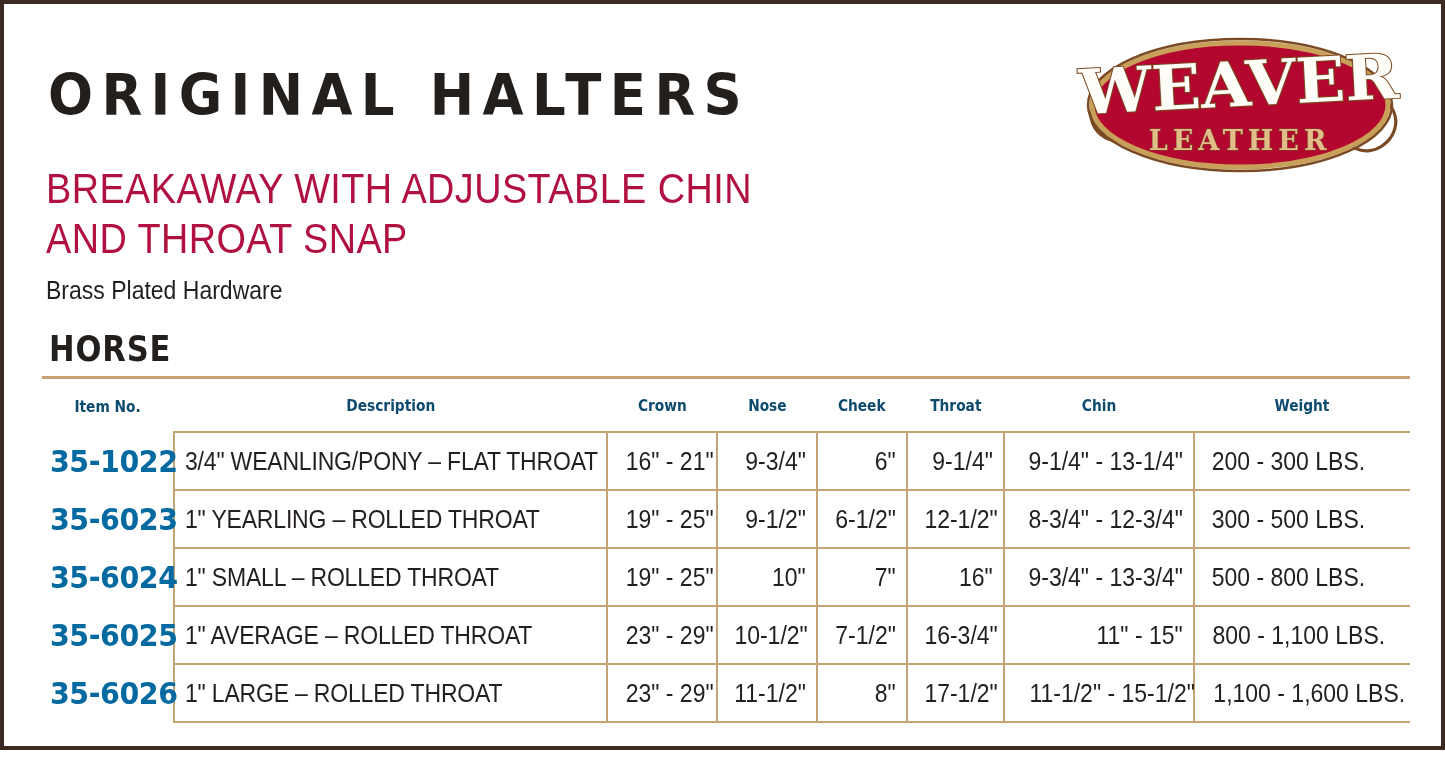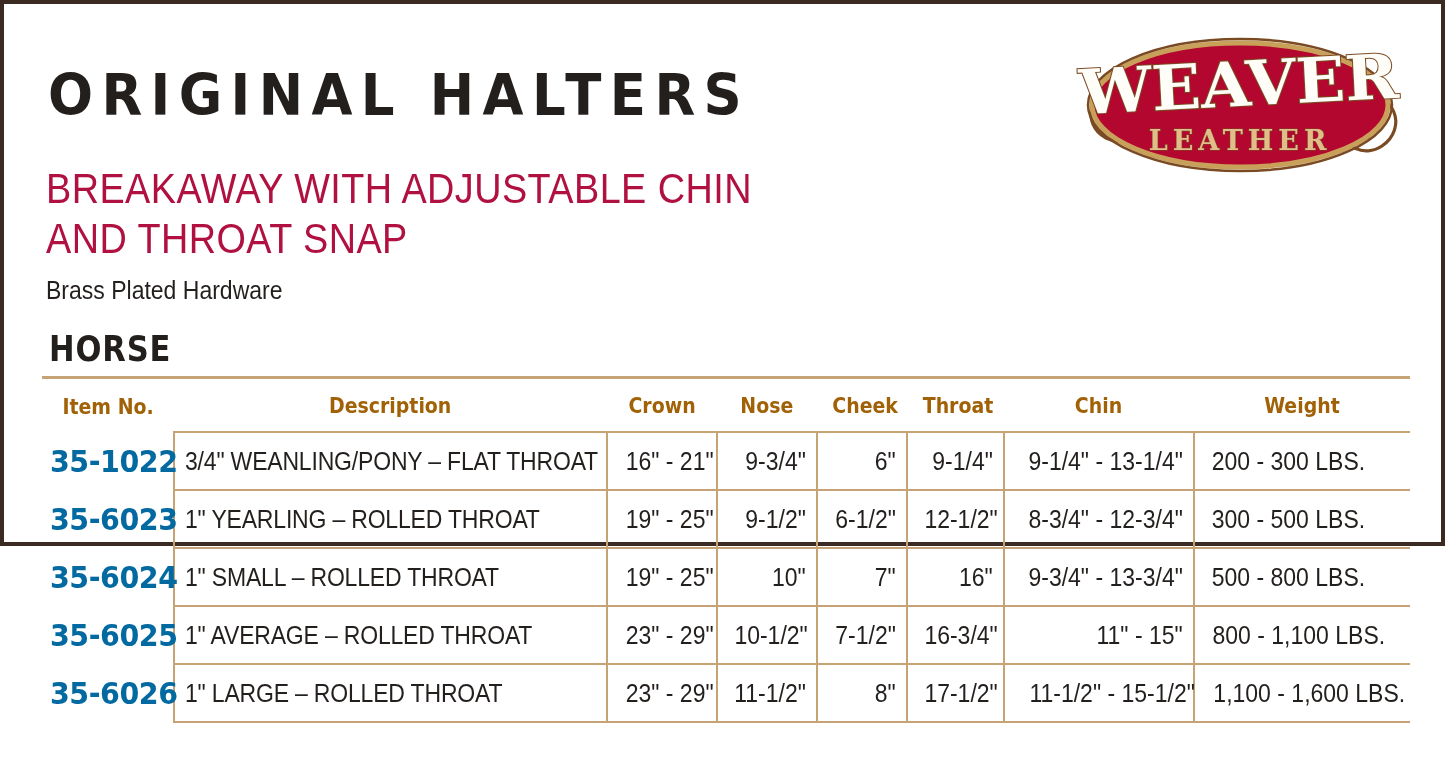--- a/index.html
+++ b/index.html
@@ -9,21 +9,21 @@
   }
   body {
     width: 1445px;
     height: 761px;
     font-family: "Liberation Sans", sans-serif;
     overflow: hidden;
   }
   #page {
     position: relative;
     width: 1445px;
-    height: 546px;
+    height: 750px;
     box-sizing: border-box;
     border: 4px solid #3a2a22;
     background: #ffffff;
   }
 
   
   .header-zone {
     position: absolute;
     left: 0; top: 0;
     width: 1437px;
@@ -110,22 +110,22 @@
     width: 1368px;
   }
   table.spec {
     border-collapse: collapse;
     width: 1368px;
     table-layout: fixed;
   }
   table.spec th {
     font-family: "DejaVu Sans", sans-serif;
     font-weight: 700;
-    font-size: 22px;
-    color: #a16207;
+    font-size: 16px;
+    color: #0c4a6e;
     padding: 4px 10px 10px 10px;
     text-align: center;
     border: none;
     background: transparent;
   }
   table.spec thead tr {
     height: 46px;
   }
   table.spec tbody tr {
     height: 58px;

